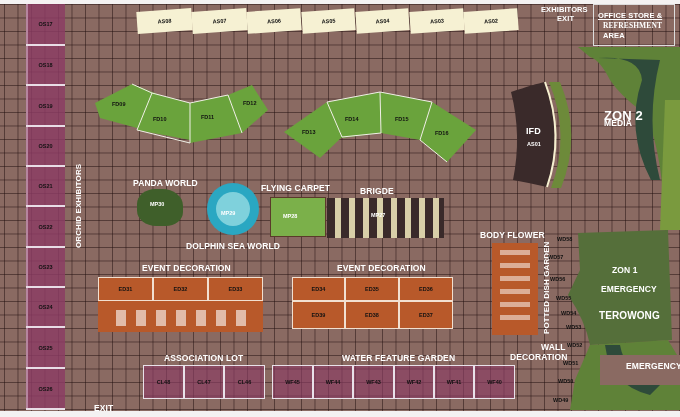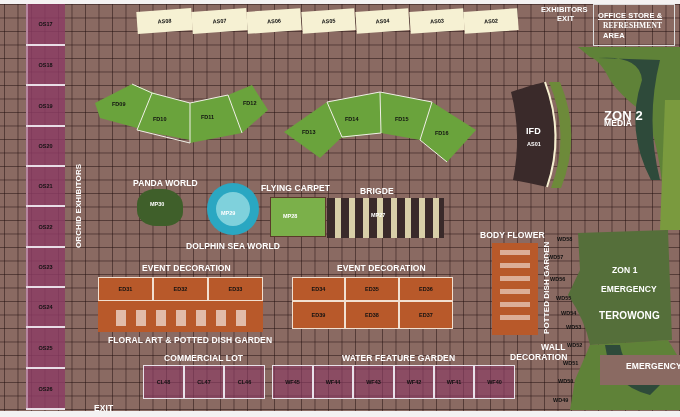--- a/index.html
+++ b/index.html
@@ -161,21 +161,20 @@
   <div class="ed" style="left:98px;top:277px;width:55px;height:24px;">
       <span class="sm" style="position:static">ED31</span>
     </div>
   <div class="ed" style="left:153px;top:277px;width:55px;height:24px;">
       <span class="sm" style="position:static">ED32</span>
     </div>
   <div class="ed" style="left:208px;top:277px;width:55px;height:24px;">
       <span class="sm" style="position:static">ED33</span>
     </div>
   <div class="abs" style="left:106px;top:310px;width:150px;height:16px;background:repeating-linear-gradient(to right,transparent 0 10px,rgba(255,255,255,0.85) 10px 20px);opacity:0.7;"></div>
-  <div class="lbl" style="left:108px;top:335px;">FLORAL ART &amp; POTTED DISH GARDEN</div>
 
   <div class="lbl" style="left:337px;top:263px;">EVENT DECORATION</div>
   <div class="ed" style="left:292px;top:277px;width:53px;height:24px;">
       <span class="sm" style="position:static">ED34</span>
     </div>
   <div class="ed" style="left:345px;top:277px;width:54px;height:24px;">
       <span class="sm" style="position:static">ED35</span>
     </div>
   <div class="ed" style="left:399px;top:277px;width:54px;height:24px;">
       <span class="sm" style="position:static">ED36</span>
@@ -183,21 +182,21 @@
   <div class="ed" style="left:292px;top:301px;width:53px;height:28px;">
       <span class="sm" style="position:static">ED39</span>
     </div>
   <div class="ed" style="left:345px;top:301px;width:54px;height:28px;">
       <span class="sm" style="position:static">ED38</span>
     </div>
   <div class="ed" style="left:399px;top:301px;width:54px;height:28px;">
       <span class="sm" style="position:static">ED37</span>
     </div>
 
-  <div class="lbl" style="left:164px;top:353px;">COMMERCIAL LOT</div>
+  <div class="lbl" style="left:164px;top:353px;">ASSOCIATION LOT</div>
   <div class="cell" style="left:143px;top:365px;width:41px;height:34px;">
       <span class="sm" style="position:static">CL48</span>
     </div>
   <div class="cell" style="left:184px;top:365px;width:40px;height:34px;">
       <span class="sm" style="position:static">CL47</span>
     </div>
   <div class="cell" style="left:224px;top:365px;width:41px;height:34px;">
       <span class="sm" style="position:static">CL46</span>
     </div>
 

